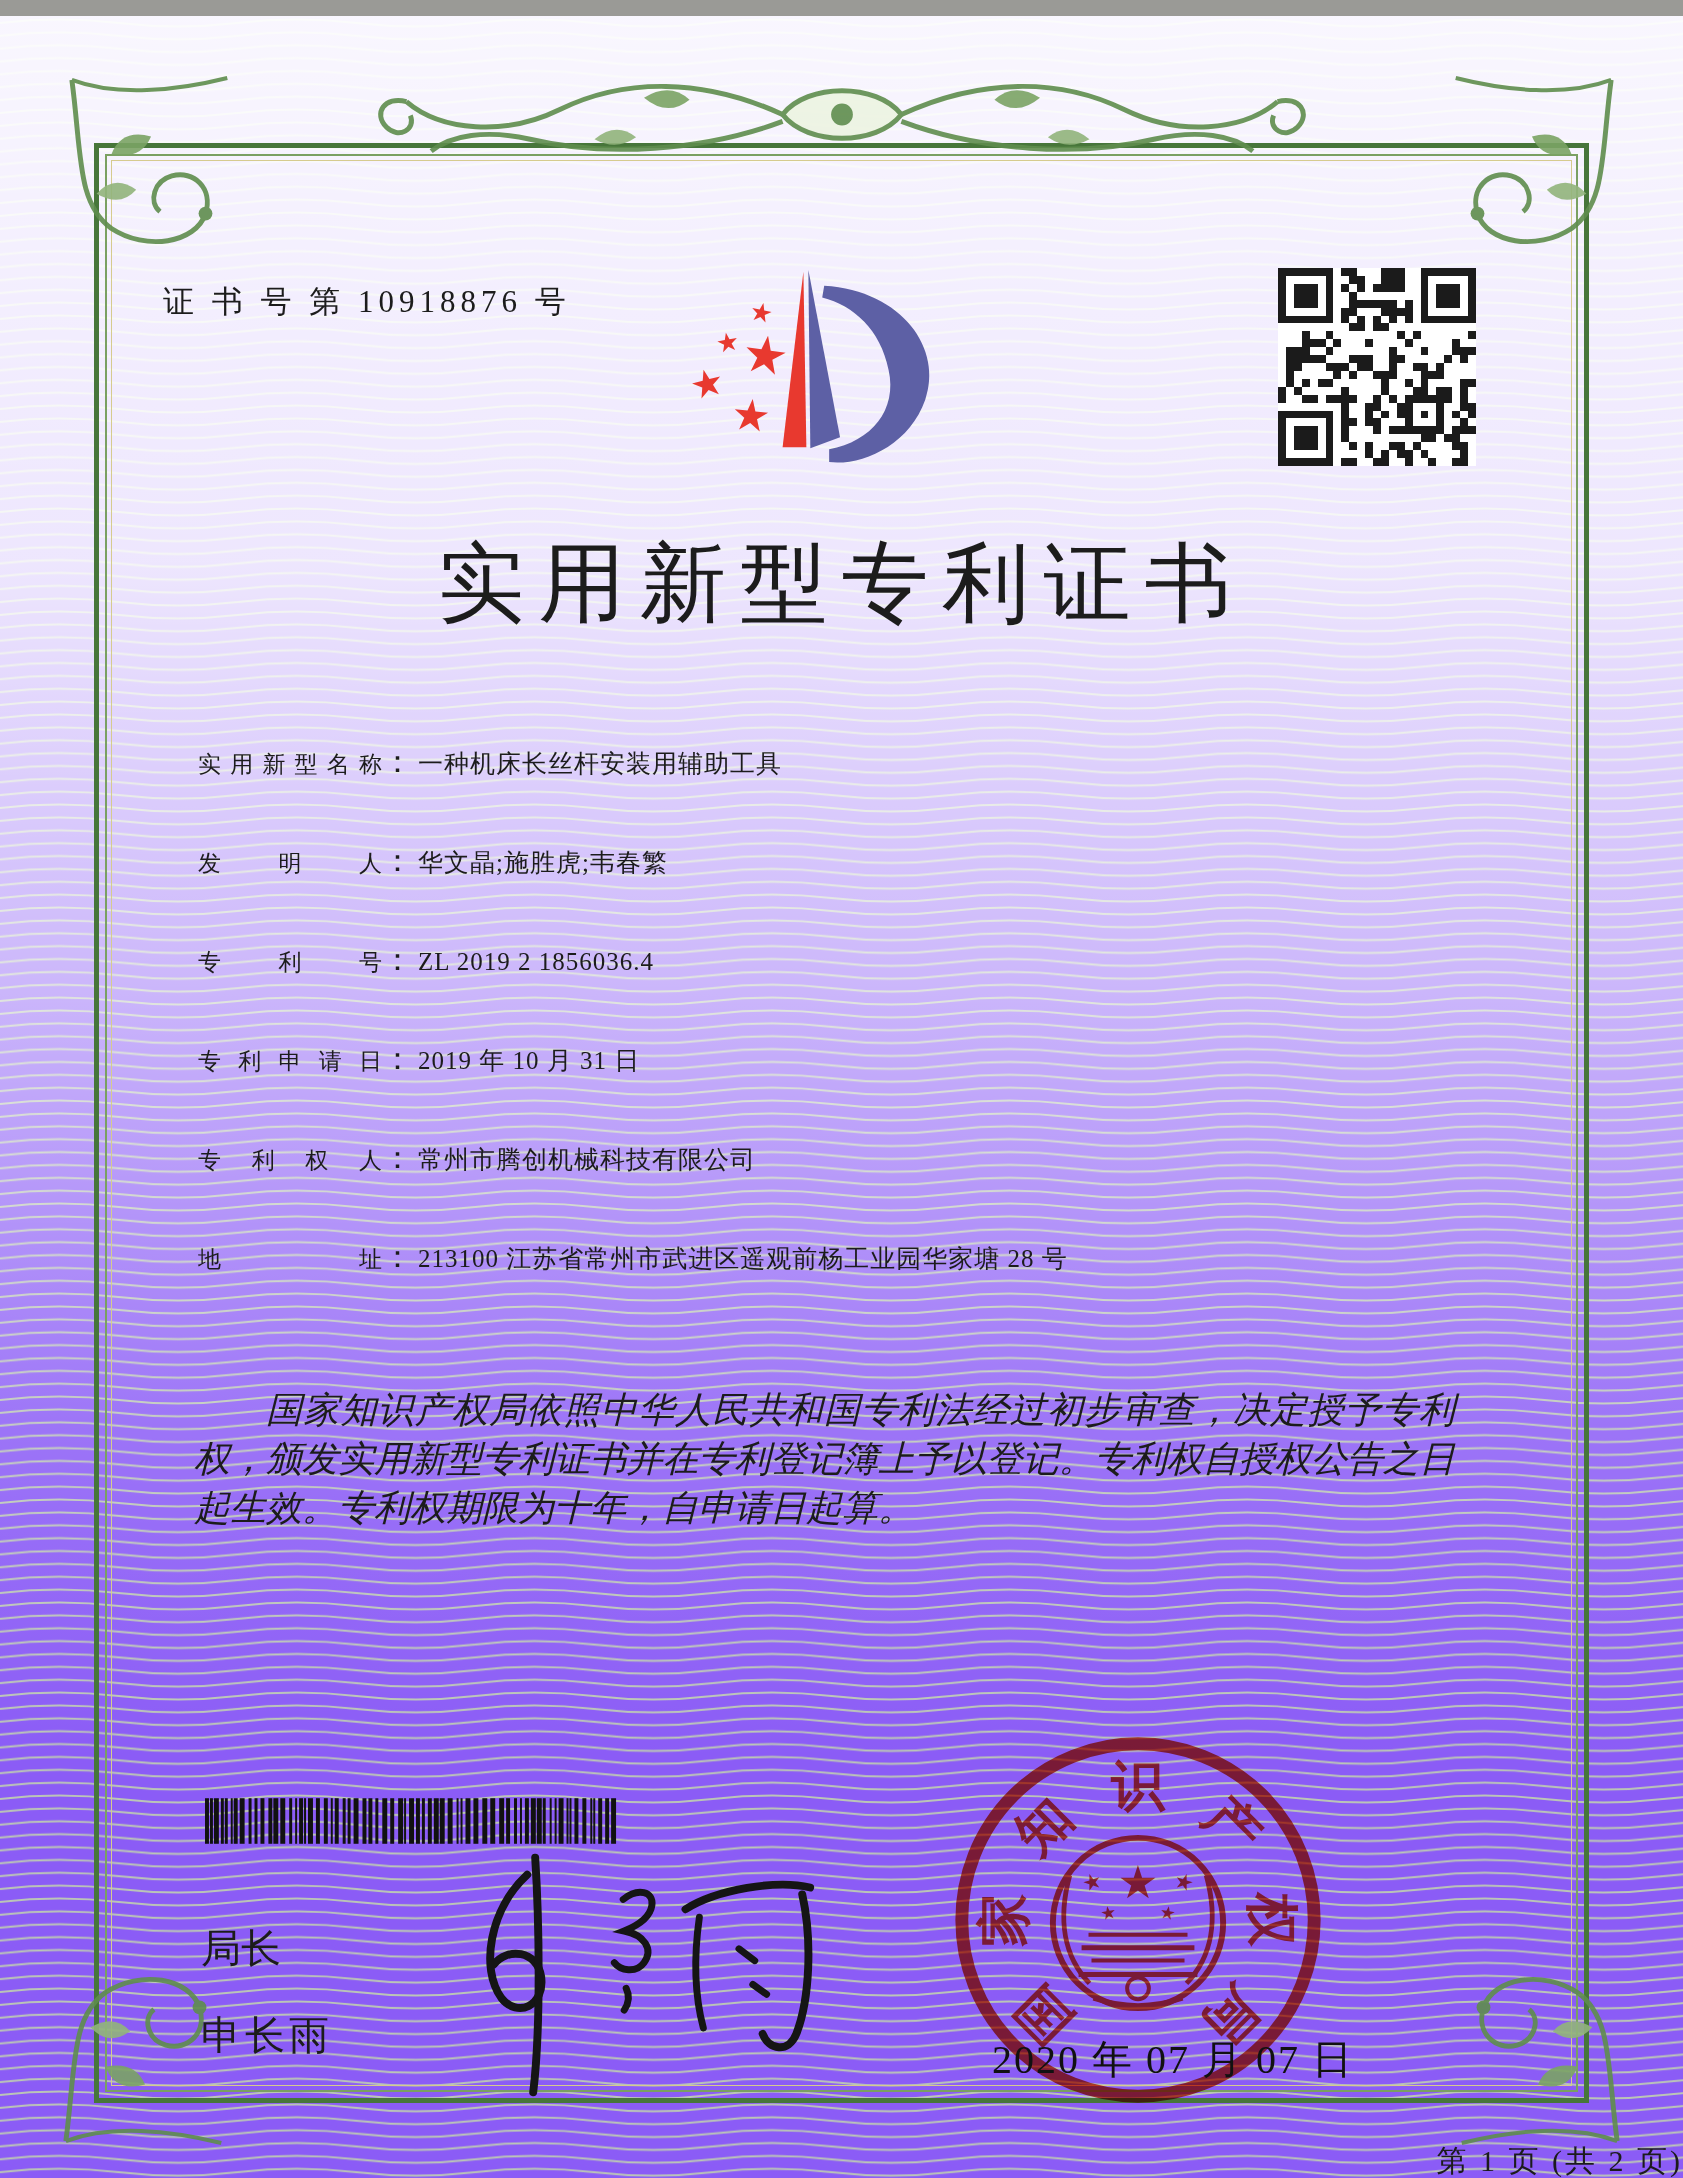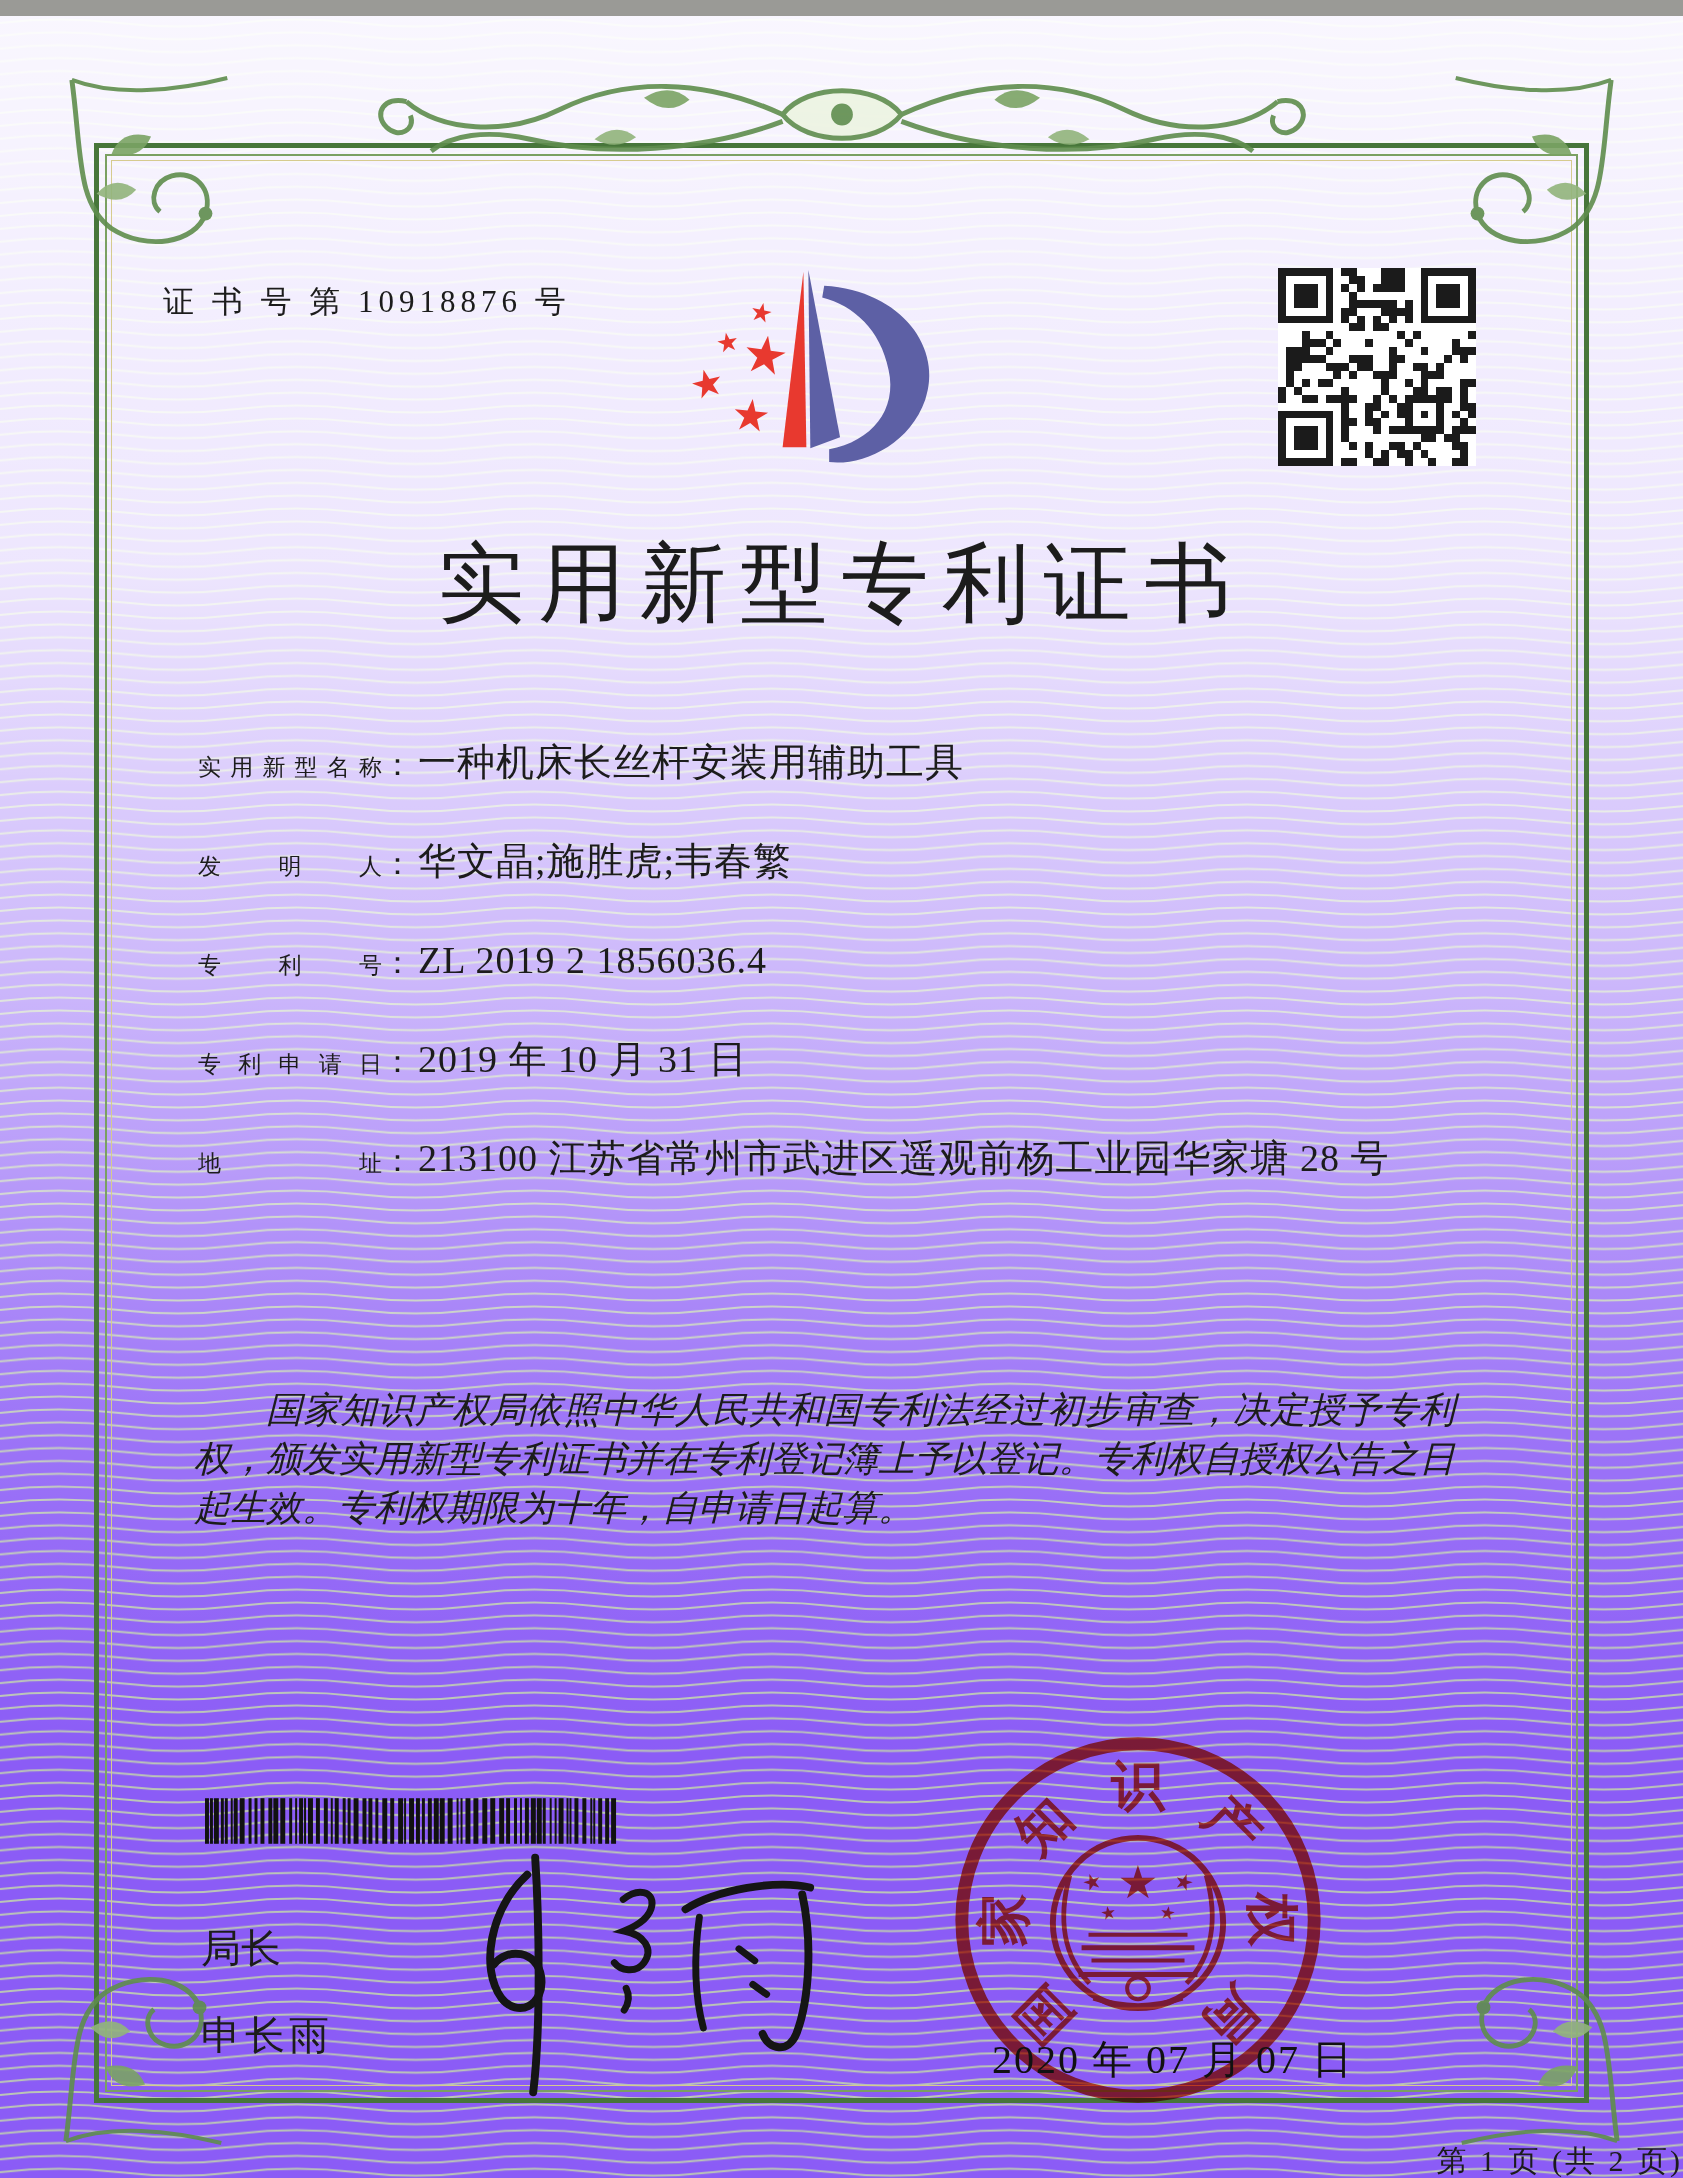--- a/index.html
+++ b/index.html
@@ -30,21 +30,21 @@
   .logo{position:absolute;left:634px;top:220px;z-index:3;}
   .qr{position:absolute;left:1278px;top:252px;z-index:3;}
   .title{position:absolute;left:0;right:0;top:509px;z-index:3;text-align:center;
     font-size:87px;font-weight:normal;letter-spacing:14px;}
 
   .fields{position:absolute;left:198px;top:721px;width:1307px;z-index:3;}
   .frow{height:99px;line-height:50px;white-space:nowrap;}
   .flabel{display:inline-block;width:184px;font-size:23px;vertical-align:baseline;
     text-align:justify;text-align-last:justify;}
   .fcolon{display:inline-block;width:36px;font-size:31px;}
-  .fvalue{font-size:38px;letter-spacing:1px;}
+  .fvalue{font-size:25px;letter-spacing:1px;}
   .fgroup2{display:inline-block;margin-left:20px;}
   .flabel-tight{display:inline-block;font-size:31px;letter-spacing:2px;}
 
   .paras{position:absolute;left:194px;top:1370px;width:1261px;z-index:3;
     font-size:36px;line-height:49px;text-align:justify;}
   .paras p{margin:0;text-indent:2em;font-style:italic;}
 
   .barcode{position:absolute;left:205px;top:1782px;z-index:3;}
   .signer-title{position:absolute;left:201px;top:1905px;z-index:3;
     font-family:Liberation Mono, monospace;font-size:40px;}
@@ -450,20 +450,23 @@
     <div class="frow">
       <span class="flabel">发明人</span><span class="fcolon">：</span><span class="fvalue">华文晶;施胜虎;韦春繁</span>
     </div>
     <div class="frow">
       <span class="flabel">专利号</span><span class="fcolon">：</span><span class="fvalue">ZL 2019 2 1856036.4</span>
     </div>
     <div class="frow">
       <span class="flabel">专利申请日</span><span class="fcolon">：</span><span class="fvalue">2019 年 10 月 31 日</span>
     </div>
     <div class="frow">
+      <span class="flabel">专利权人</span><span class="fcolon">：</span><span class="fvalue">常州市腾创机械科技有限公司</span>
+    </div>
+    <div class="frow">
       <span class="flabel">地址</span><span class="fcolon">：</span><span class="fvalue">213100 江苏省常州市武进区遥观前杨工业园华家塘 28 号</span>
     </div>
   </div>
 
   <div class="paras">
     <p>国家知识产权局依照中华人民共和国专利法经过初步审查，决定授予专利权，颁发实用新型专利证书并在专利登记簿上予以登记。专利权自授权公告之日起生效。专利权期限为十年，自申请日起算。</p>
   </div>
 
   <svg class="barcode" width="416" height="46" viewBox="0 0 420 46">
     <g id="barcode-bars" fill="#111">

